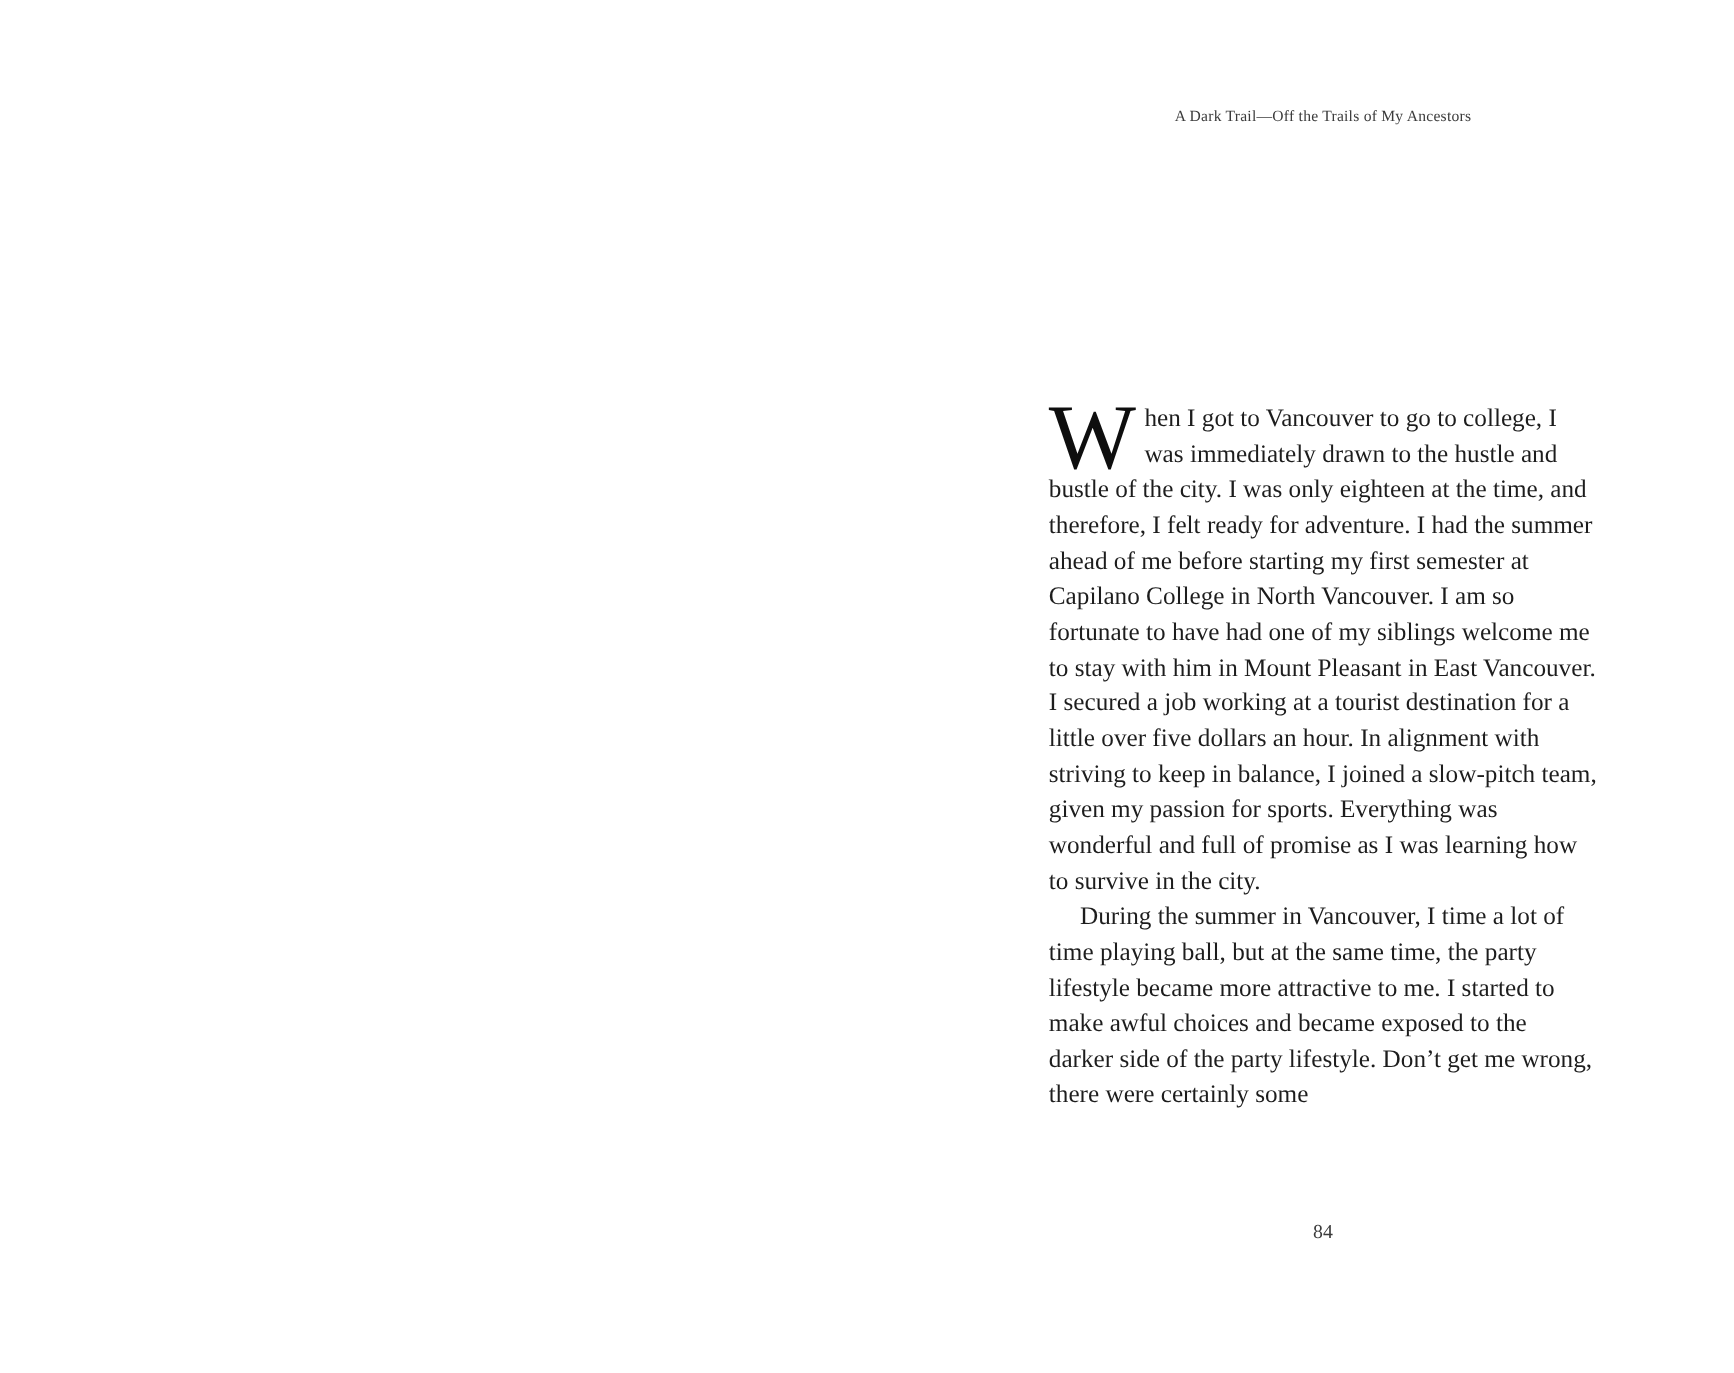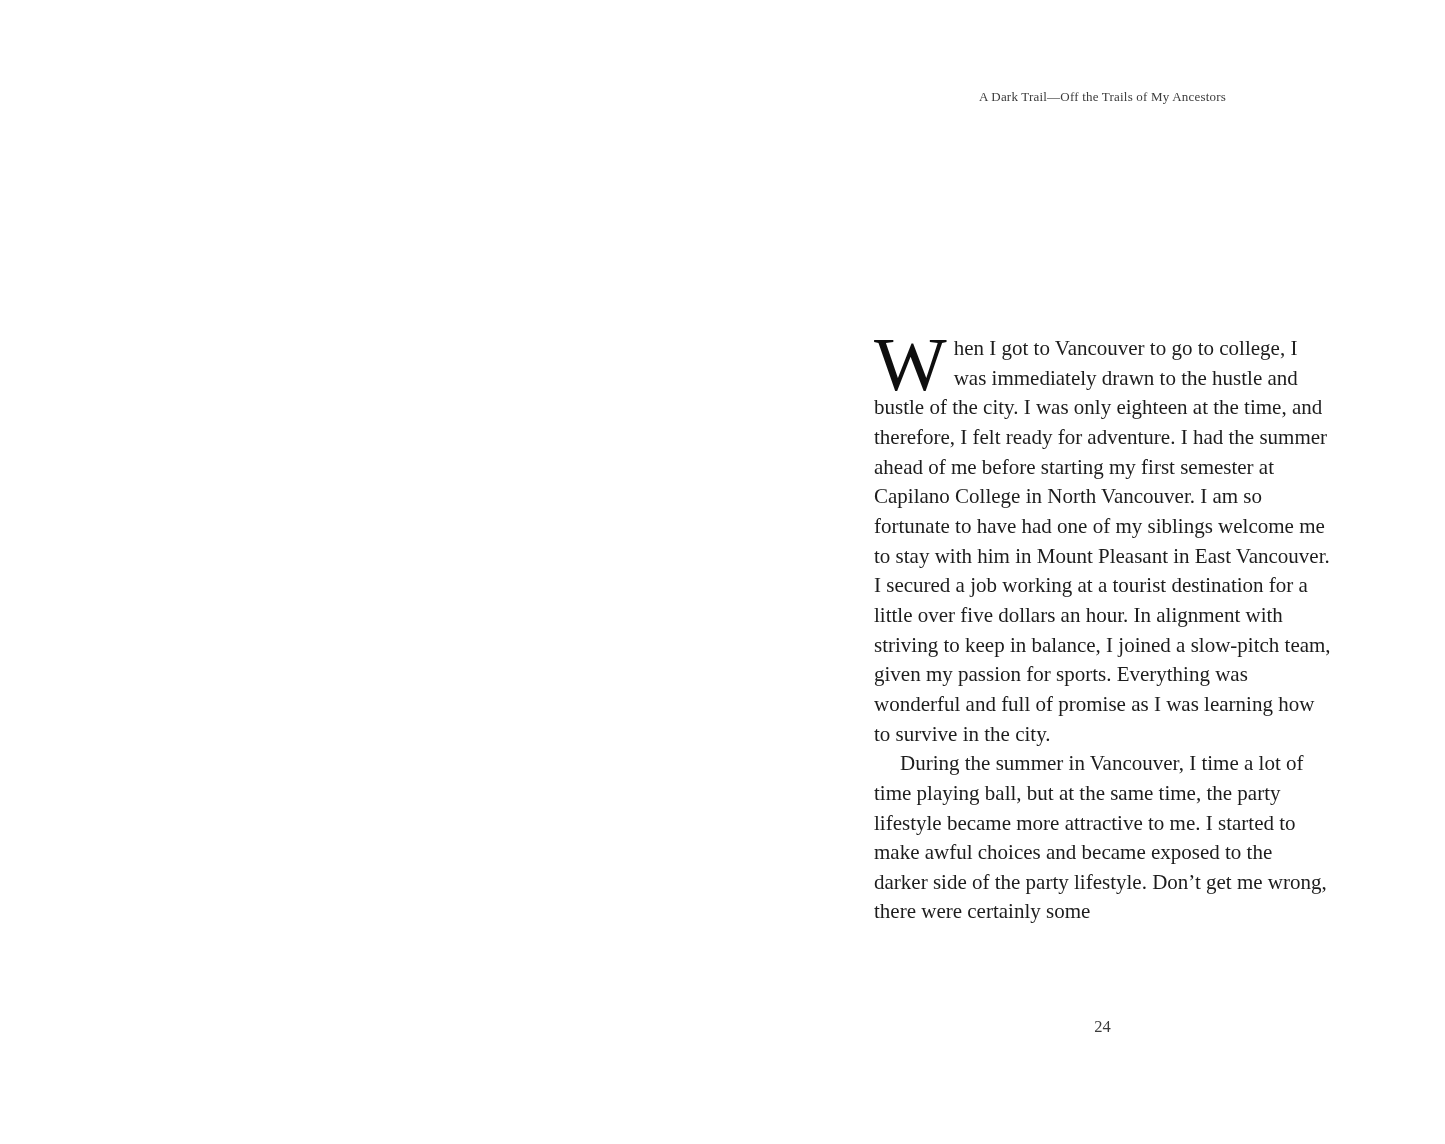--- a/index.html
+++ b/index.html
@@ -81,16 +81,16 @@
 <div class="book-page">
   <div class="text-column">
 
     <div class="running-header">A Dark Trail—Off the Trails of My Ancestors</div>
 
     <div class="body-text">
       <p><span class="drop-cap">W</span><span>hen I got to Vancouver to go to college, I was immediately drawn to the hustle and bustle of the city. I was only eighteen at the time, and therefore, I felt ready for adventure. I had the summer ahead of me before starting my first semester at Capilano College in North Vancouver. I am so fortunate to have had one of my siblings welcome me to stay with him in Mount Pleasant in East Vancouver. I secured a job working at a tourist destination for a little over five dollars an hour. In alignment with striving to keep in balance, I joined a slow-pitch team, given my passion for sports. Everything was wonderful and full of promise as I was learning how to survive in the city.</span></p>
       <p class="para-indent">During the summer in Vancouver, I time a lot of time playing ball, but at the same time, the party lifestyle became more attractive to me. I started to make awful choices and became exposed to the darker side of the party lifestyle. Don’t get me wrong, there were certainly some</p>
     </div>
 
-    <div class="page-number">24</div>
+    <div class="page-number">84</div>
 
   </div>
 </div>
 
 </body></html>

